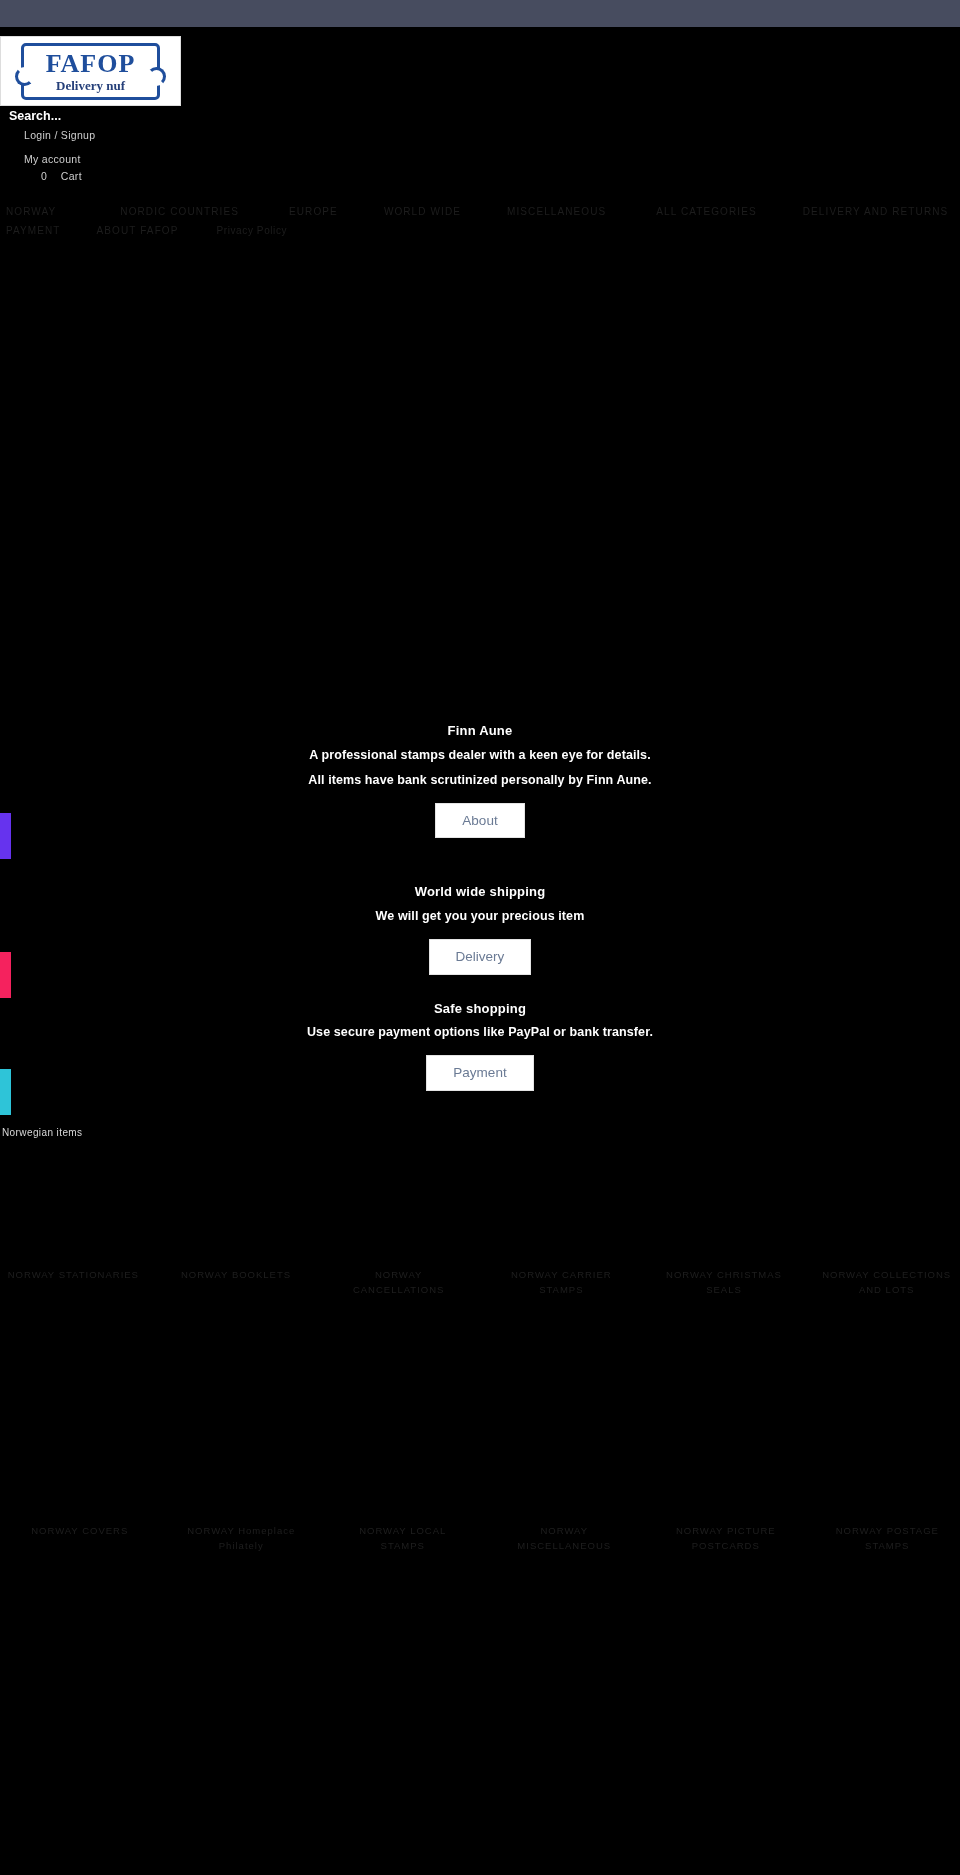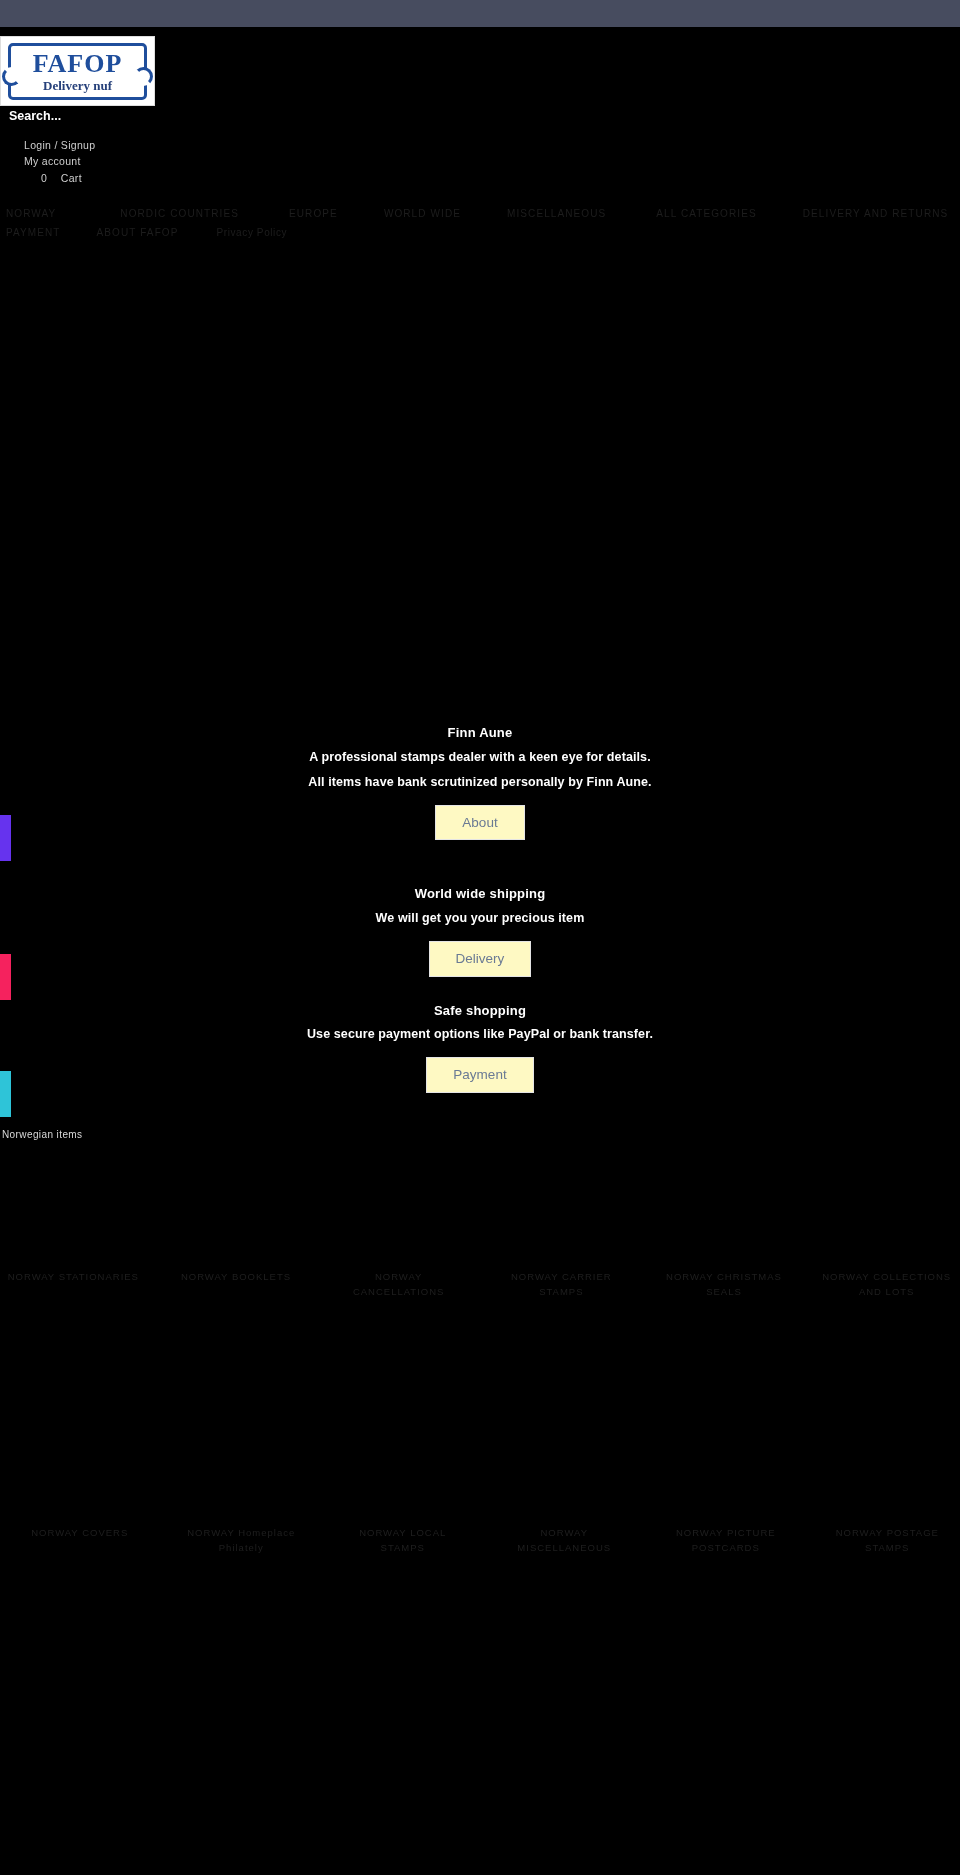--- a/index.html
+++ b/index.html
@@ -29,21 +29,21 @@
     margin-top: 36px;
   }
 
   
   .header {
     position: relative;
     background: #000;
     padding-top: 9px;
   }
   .logo-box {
-    width: 155px;
+    width: 181px;
     height: 70px;
     background: #ffffff;
     border: 1px solid #dddddd;
     margin-left: 0px;
     display: flex;
     flex-direction: column;
     align-items: center;
     justify-content: center;
     position: relative;
   }
@@ -96,25 +96,25 @@
     color: #ffffff;
     font-size: 12.5px;
     font-weight: 700;
     font-family: "Liberation Sans", sans-serif;
     width: 240px;
     padding: 0;
   }
   .search-input::placeholder { color: #ffffff; opacity: 1; font-weight: 700; }
 
   .account-links {
-    margin-top: 14px;
+    margin-top: 4px;
     padding-left: 24px;
     display: flex;
     flex-direction: column;
-    gap: 1px;
+    gap: 9px;
   }
   .account-link {
     font-size: 10.5px;
     color: #cfcfcf;
     text-decoration: none;
     line-height: 15px;
     letter-spacing: .3px;
     display: block;
     width: fit-content;
   }
@@ -186,21 +186,21 @@
     font-size: 12.5px;
     font-weight: 700;
     color: #ffffff;
     letter-spacing: .1px;
     line-height: 1.45;
     margin-top: 7px;
   }
   .feature-btn {
     display: inline-block;
     margin-top: 14px;
-    background: #fef9c3;
+    background: #ffffff;
     color: #6a7a94;
     border: 1px solid #e4e4e4;
     font-size: 13.5px;
     font-family: "Liberation Sans", sans-serif;
     padding: 8px 26px;
     min-width: 66px;
     text-align: center;
     cursor: pointer;
     line-height: 1.3;
   }

